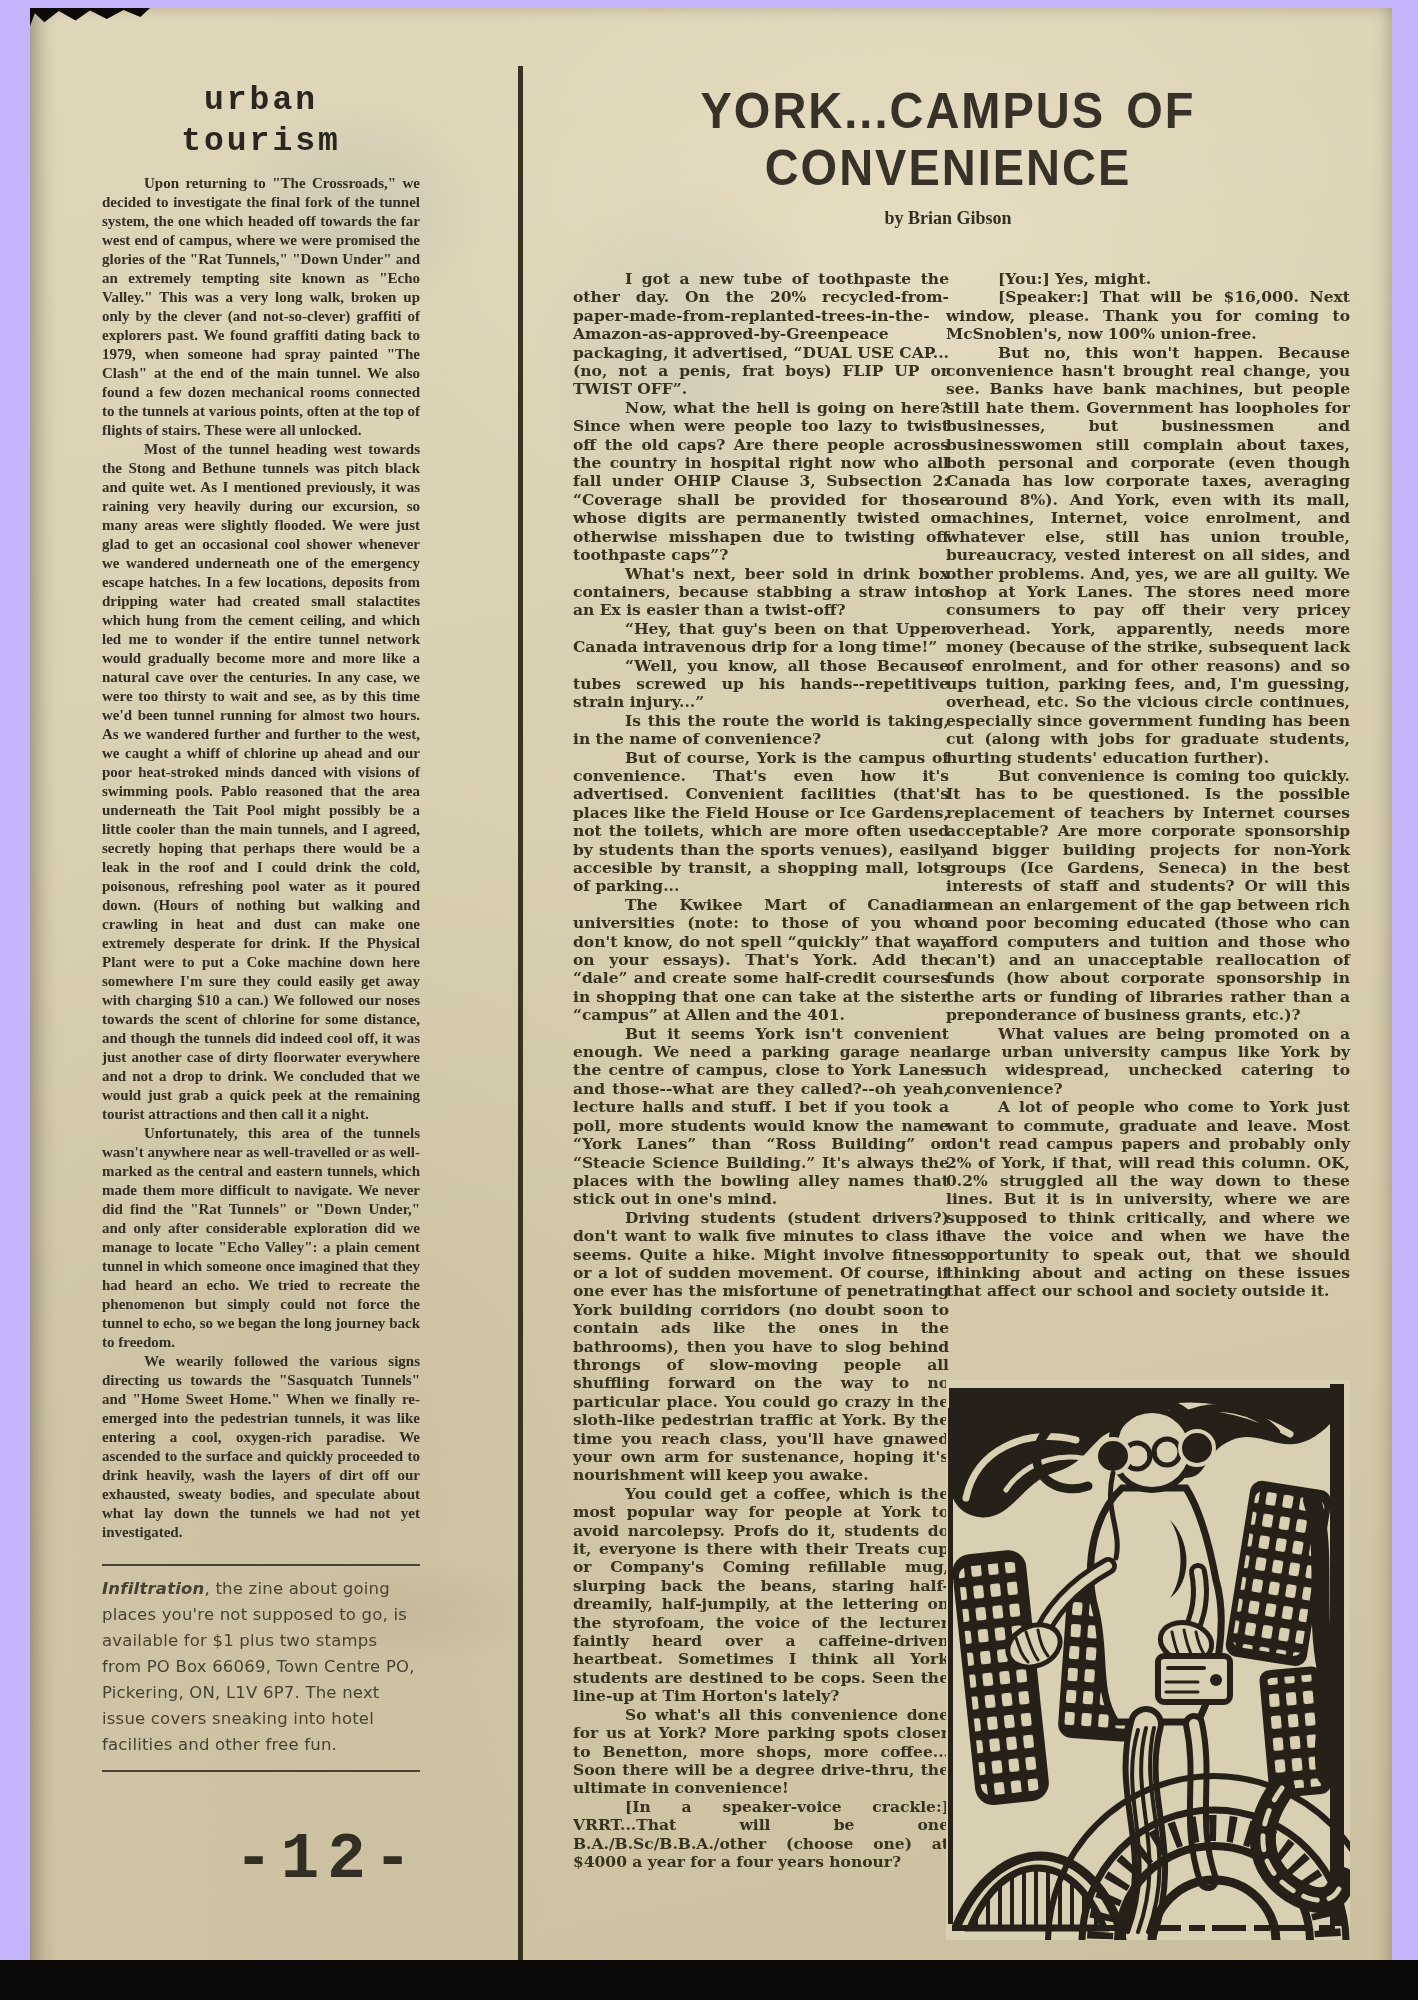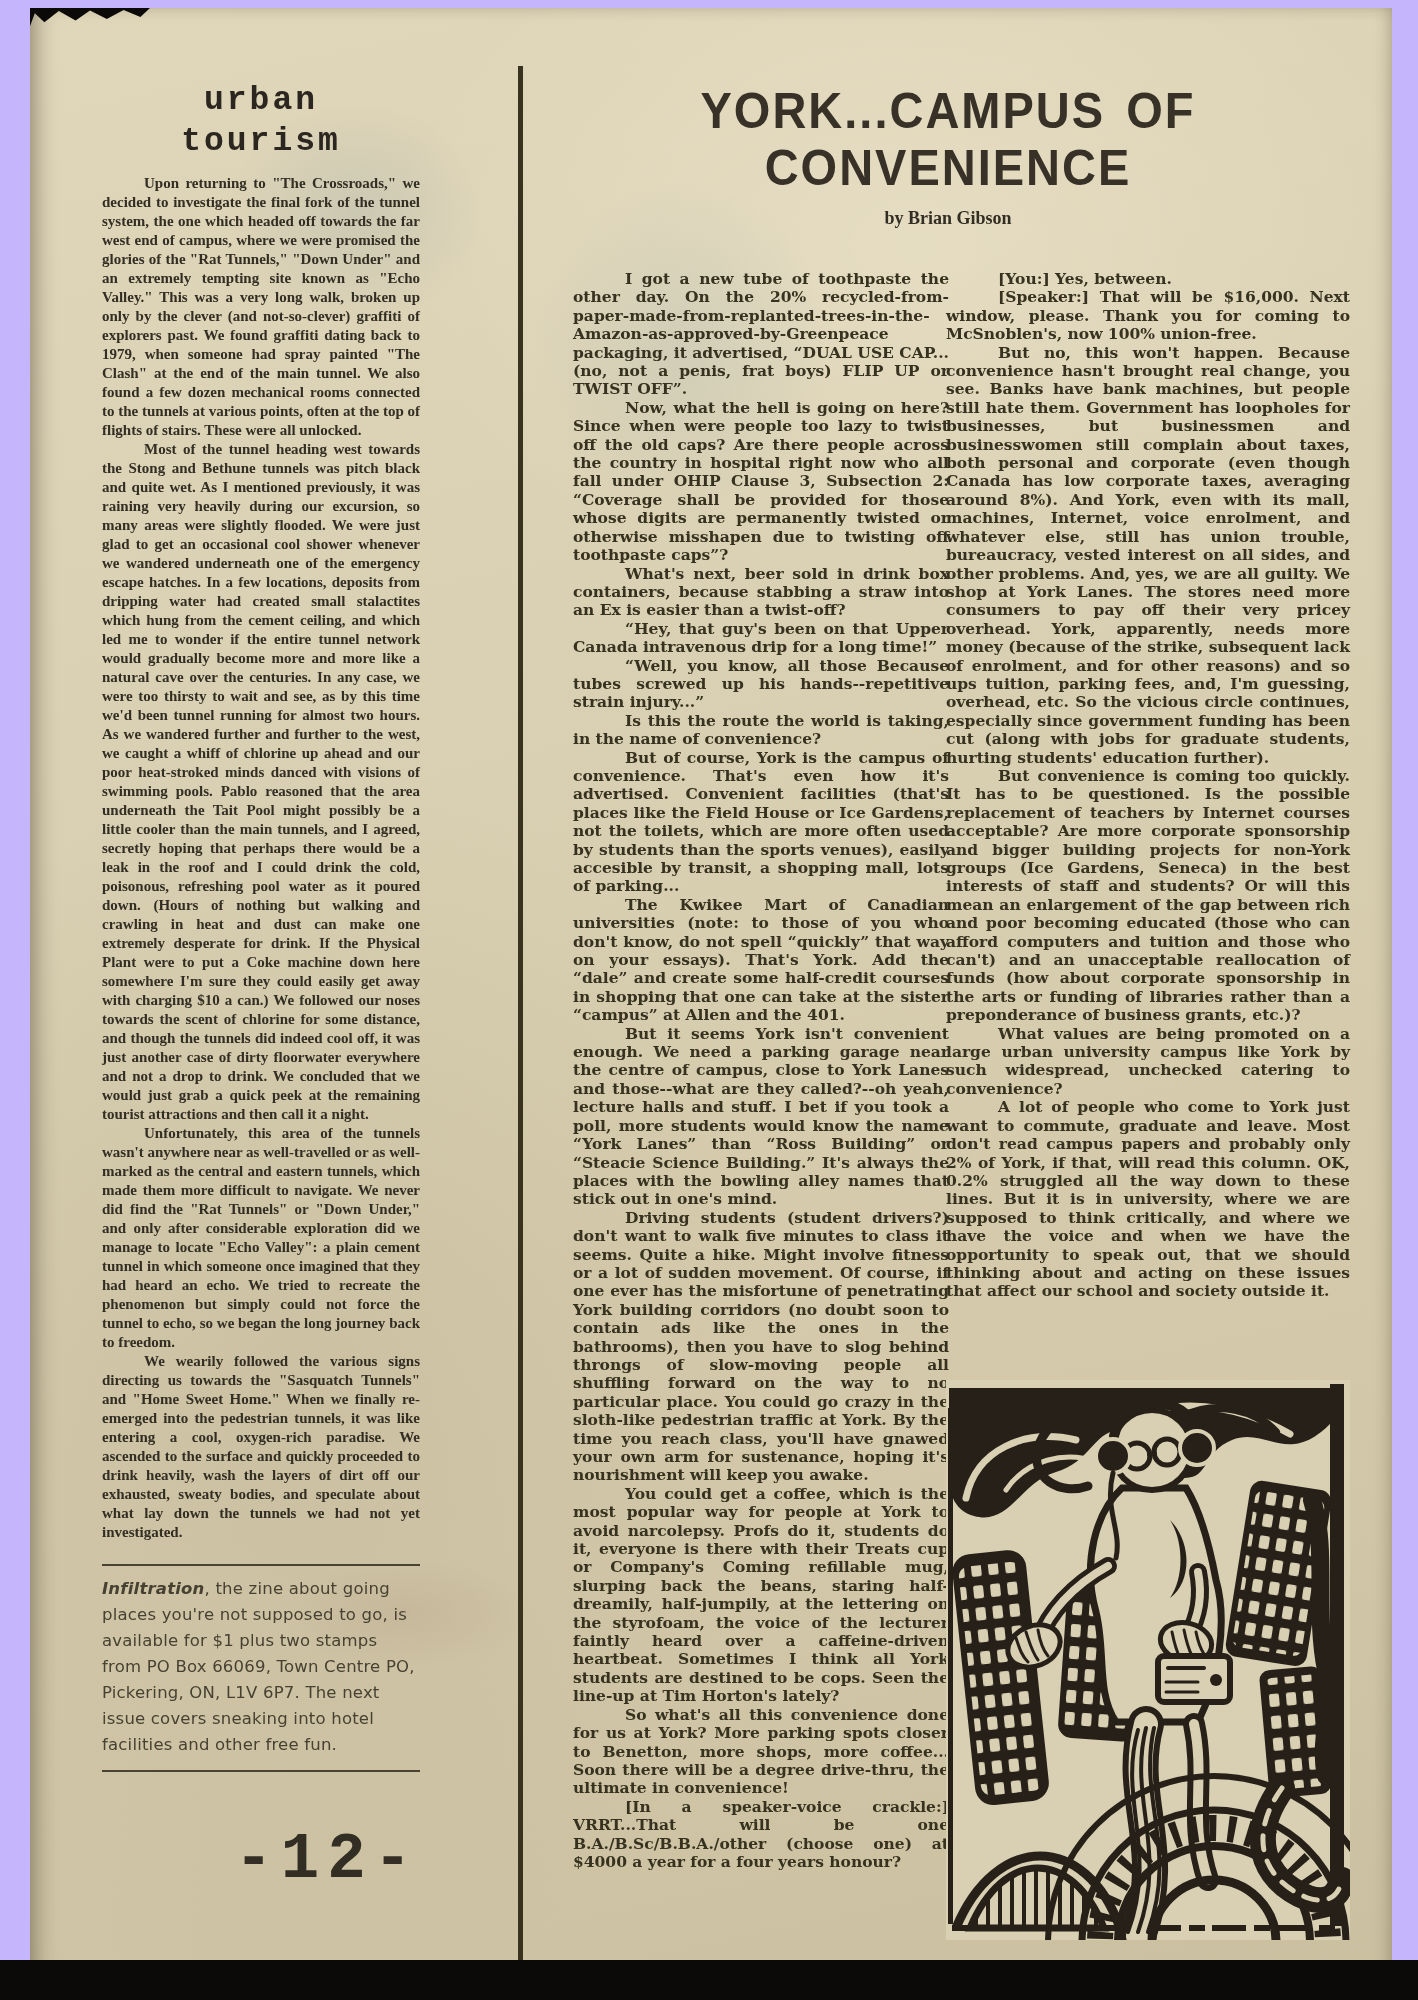--- a/index.html
+++ b/index.html
@@ -97,21 +97,21 @@
         <p>But of course, York is the campus of convenience.  That's even how it's advertised.  Convenient facilities (that's places like the Field House or Ice Gardens, not the toilets, which are more often used by students than the sports venues), easily accesible by transit, a shopping mall, lots of parking...</p>
         <p>The Kwikee Mart of Canadian universities (note: to those of you who don't know, do not spell “quickly” that way on your essays).  That's York.  Add the “dale” and create some half-credit courses in shopping that one can take at the sister “campus” at Allen and the 401.</p>
         <p>But it seems York isn't convenient enough.  We need a parking garage near the centre of campus, close to York Lanes and those--what are they called?--oh yeah, lecture halls and stuff.  I bet if you took a poll, more students would know the name “York Lanes” than “Ross Building” or “Steacie Science Building.” It's always the places with the bowling alley names that stick out in one's mind.</p>
         <p>Driving students (student drivers?) don't want to walk five minutes to class it seems.  Quite a hike.  Might involve fitness or a lot of sudden movement.  Of course, if one ever has the misfortune of penetrating York building corridors (no doubt soon to contain ads like the ones in the bathrooms), then you have to slog behind throngs of slow-moving people all shuffling forward on the way to no particular place. You could go crazy in the sloth-like pedestrian traffic at York.  By the time you reach class, you'll have gnawed your own arm for sustenance, hoping it's nourishment will keep you awake.</p>
         <p>You could get a coffee, which is the most popular way for people at York to avoid narcolepsy.  Profs do it, students do it, everyone is there with their Treats cup or Company's Coming refillable mug, slurping back the beans, staring half-dreamily, half-jumpily, at the lettering on the styrofoam, the voice of the lecturer faintly heard over a caffeine-driven heartbeat.  Sometimes I think all York students are destined to be cops.  Seen the line-up at Tim Horton's lately?</p>
         <p>So what's all this convenience done for us at York? More parking spots closer to Benetton, more shops, more coffee... Soon there will be a degree drive-thru, the ultimate in convenience!</p>
         <p>[In a speaker-voice crackle:] VRRT...That will be one B.A./B.Sc/B.B.A./other (choose one) at $4000 a year for a four years honour?</p>
       </div>
 
     <div class="art-col col-right">
-        <p>[You:] Yes, between.</p>
+        <p>[You:] Yes, might.</p>
         <p>[Speaker:] That will be $16,000. Next window, please.  Thank you for coming to McSnoblen's, now 100% union-free.</p>
         <p>But no, this won't happen.  Because convenience hasn't brought real change, you see.  Banks have bank machines, but people still hate them.  Government has loopholes for businesses, but businessmen and businesswomen still complain about taxes, both personal and corporate (even though Canada has low corporate taxes, averaging around 8%).  And York, even with its mall, machines, Internet, voice enrolment, and whatever else, still has union trouble, bureaucracy, vested interest on all sides, and other problems. And, yes, we are all guilty.  We shop at York Lanes.  The stores need more consumers to pay off their very pricey overhead.  York, apparently, needs more money (because of the strike, subsequent lack of enrolment, and for other reasons) and so ups tuition, parking fees, and, I'm guessing, overhead, etc.  So the vicious circle continues, especially since government funding has been cut (along with jobs for graduate students, hurting students' education further).</p>
         <p>But convenience is coming too quickly. It has to be questioned. Is the possible replacement of teachers by Internet courses acceptable? Are more corporate sponsorship and bigger building projects for non-York groups (Ice Gardens, Seneca) in the best interests of staff and students? Or will this mean an enlargement of the gap between rich and poor becoming educated (those who can afford computers and tuition and those who can't) and an unacceptable reallocation of funds (how about corporate sponsorship in the arts or funding of libraries rather than a preponderance of business grants, etc.)?</p>
         <p>What values are being promoted on a large urban university campus like York by such widespread, unchecked catering to convenience?</p>
         <p>A lot of people who come to York just want to commute, graduate and leave. Most don't read campus papers and probably only 2% of York, if that, will read this column.  OK, 0.2% struggled all the way down to these lines.  But it is in university, where we are supposed to think critically, and where we have the voice and when we have the opportunity to speak out, that we should thinking about and acting on these issues that affect our school and society outside it.</p>
       </div>
 
     <div class="illus">
       <svg width="404" height="560" viewBox="0 0 404 560" xmlns="http://www.w3.org/2000/svg">
         <defs>

